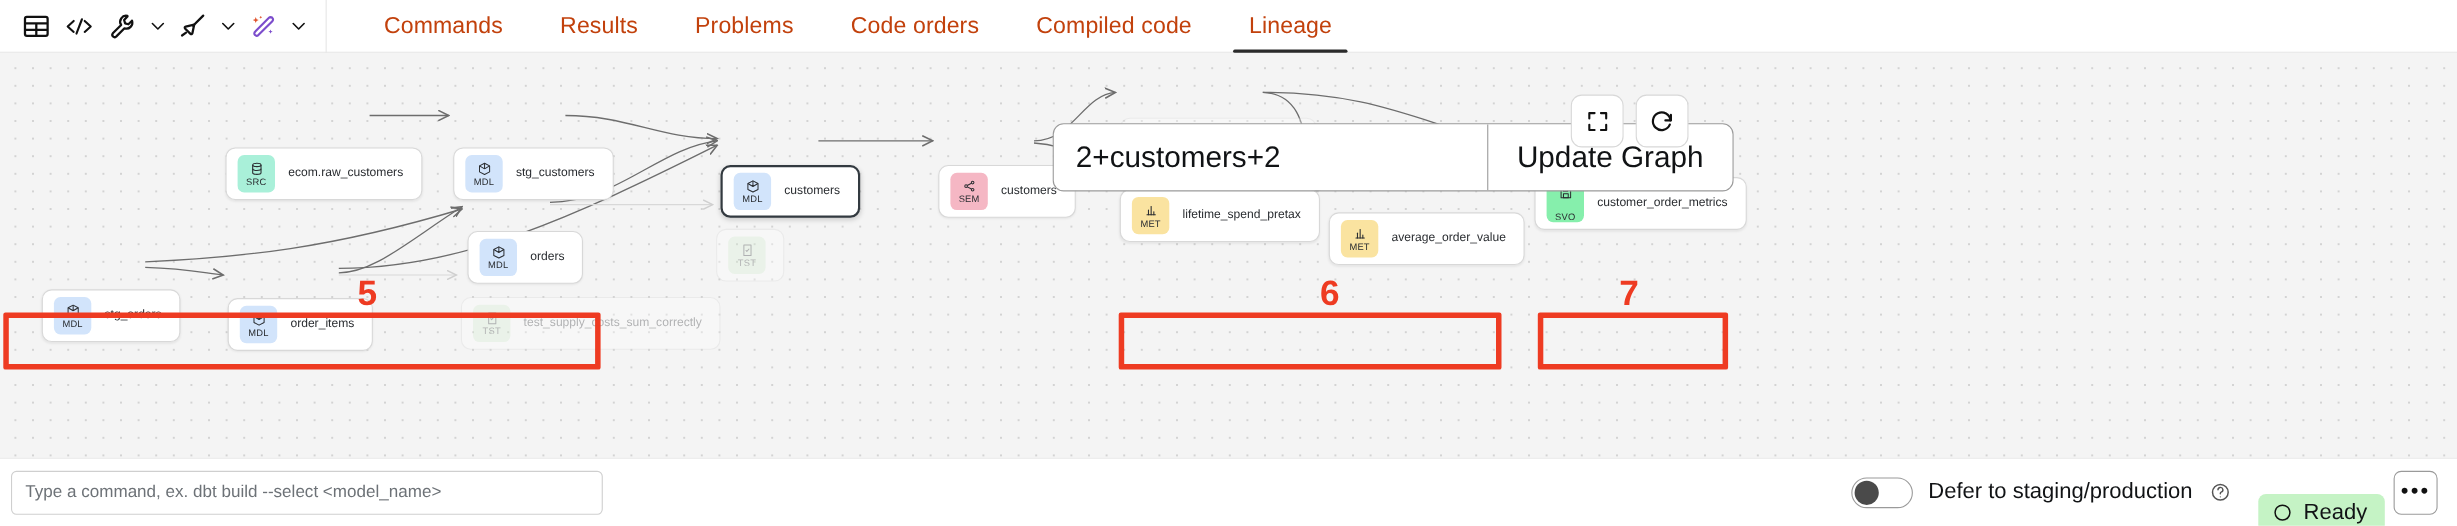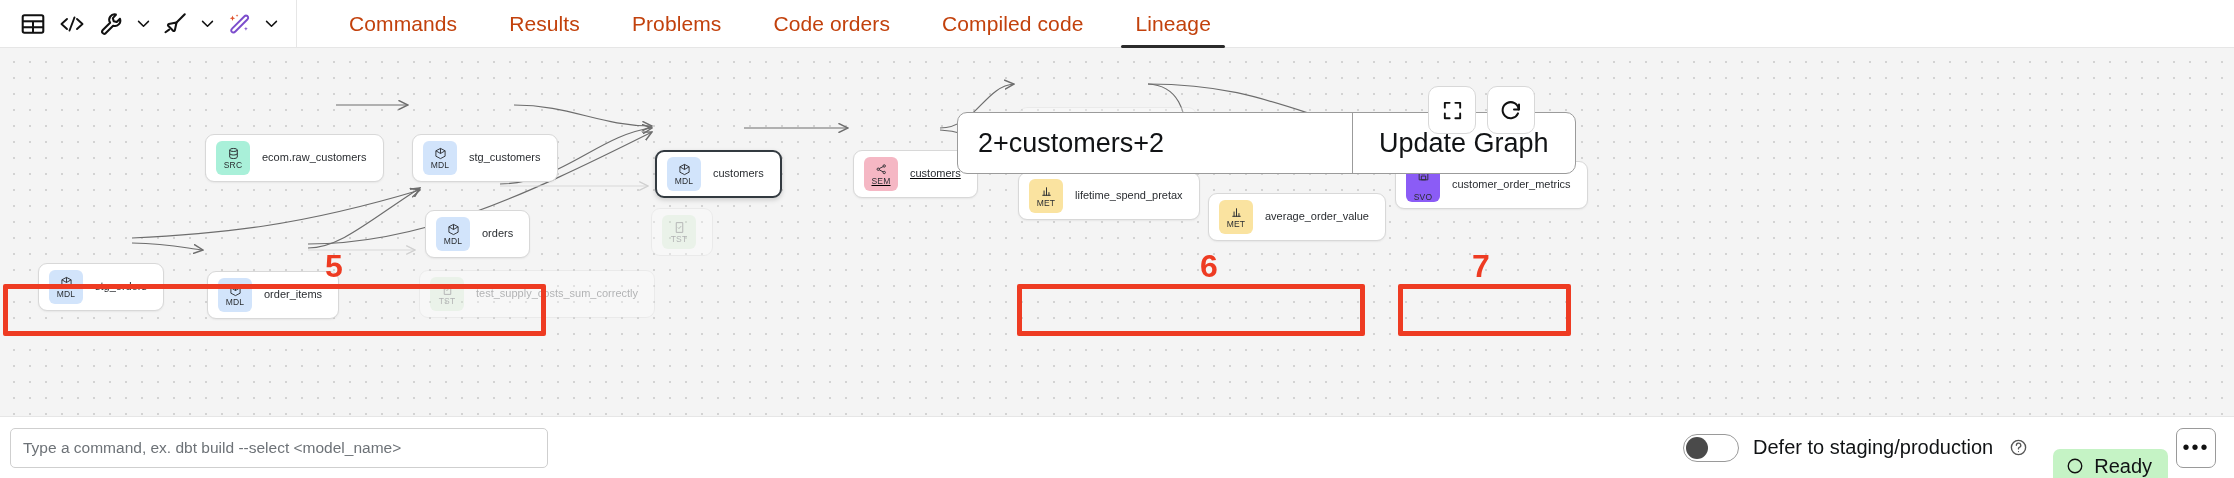--- a/index.html
+++ b/index.html
@@ -79,21 +79,21 @@
     width: 34px; height: 34px; border-radius: 6px;
     display: flex; flex-direction: column; align-items: center; justify-content: center;
     flex: 0 0 34px; gap: 0px;
   }
   .badge .bt { font-size: 8.5px; line-height: 8.5px; color: #2a2d31; letter-spacing: .2px; }
   .badge svg { display: block; margin-bottom: 1px; }
   .badge-src { background: #a9f0d9; }
   .badge-mdl { background: #d2e4fb; align-items: center; }
   .badge-sem { background: #f5b7c4; }
   .badge-met { background: #fae3a0; }
-  .badge-svo { background: #8b5cf6; gap: 10px; }
+  .badge-svo { background: #86efac; gap: 10px; }
   .badge-tst { background: #d7f0d3; }
 
   
   .graph-overlay {
     position: absolute;
     display: flex; align-items: stretch;
     background: #ffffff;
     border: 1px solid #9b9b9b;
     border-radius: 10px;
     overflow: hidden;
@@ -334,21 +334,21 @@
       <div class="badge badge-mdl">
         <svg width="13" height="13" viewBox="0 0 24 24" fill="none" stroke="#2a2d31" stroke-width="1.7" stroke-linejoin="round">
           <path d="M12 2.6 20.5 7v10L12 21.4 3.5 17V7z"></path>
             <path d="M12 2.6V12M12 12l8.5-5M12 12l-8.5-5"></path>
         </svg>
         <span class="bt">MDL</span>
       </div>
       <span class="node-label">customers</span>
     </div>
 
-    <div class="node" style="left:853px; top:102px;text-decoration:underline;">
+    <div class="node" style="left:853px; top:102px;">
       <div class="badge badge-sem">
         <svg width="13" height="13" viewBox="0 0 24 24" fill="none" stroke="#2a2d31" stroke-width="1.7">
           <circle cx="17" cy="5.5" r="2.2"></circle>
             <circle cx="17" cy="17.5" r="2.2"></circle>
             <circle cx="6" cy="11.5" r="2.2"></circle>
           <line x1="7.9" y1="10.3" x2="15.1" y2="6.6"></line>
             <line x1="7.9" y1="12.7" x2="15.1" y2="16.4"></line>
         </svg>
         <span class="bt">SEM</span>
       </div>

